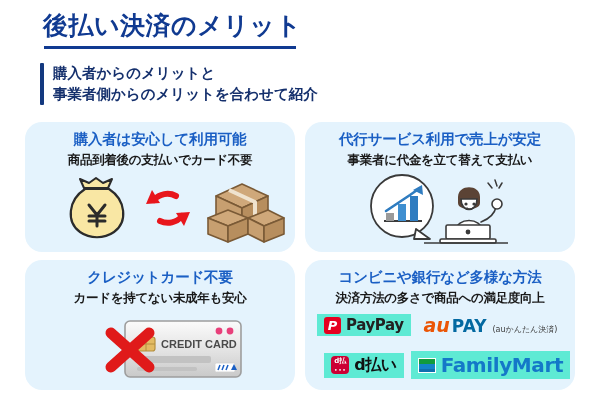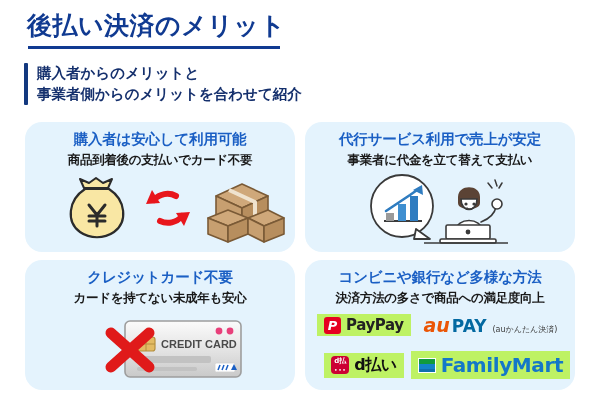--- a/index.html
+++ b/index.html
@@ -12,21 +12,21 @@
     height: 400px;
     background: #ffffff;
     font-family: "DejaVu Sans", "Liberation Sans", sans-serif;
     overflow: hidden;
     position: relative;
   }
 
   
   .header {
     position: absolute;
-    left: 0; top: 0;
+    left: 16px; top: 0;
     width: 582px;
     height: 112px;
   }
   .page-title {
     position: absolute;
     left: 27px;
     top: 11px;
     font-size: 25px;
     font-weight: bold;
     color: #103a91;
@@ -125,21 +125,21 @@
     height: 80px;
     display: grid;
     grid-template-columns: 1fr 1fr;
     grid-template-rows: 1fr 1fr;
     align-items: center;
     justify-items: center;
     padding: 0 12px;
     box-sizing: border-box;
   }
   .logo-tile {
-    background: #bef264;
+    background: #5eead4;
     display: flex;
     align-items: center;
     justify-content: center;
     gap: 5px;
     padding: 2px 7px;
     box-sizing: border-box;
   }
   .logo-tile.plain { background: transparent; }
 
   .paypay-mark {

